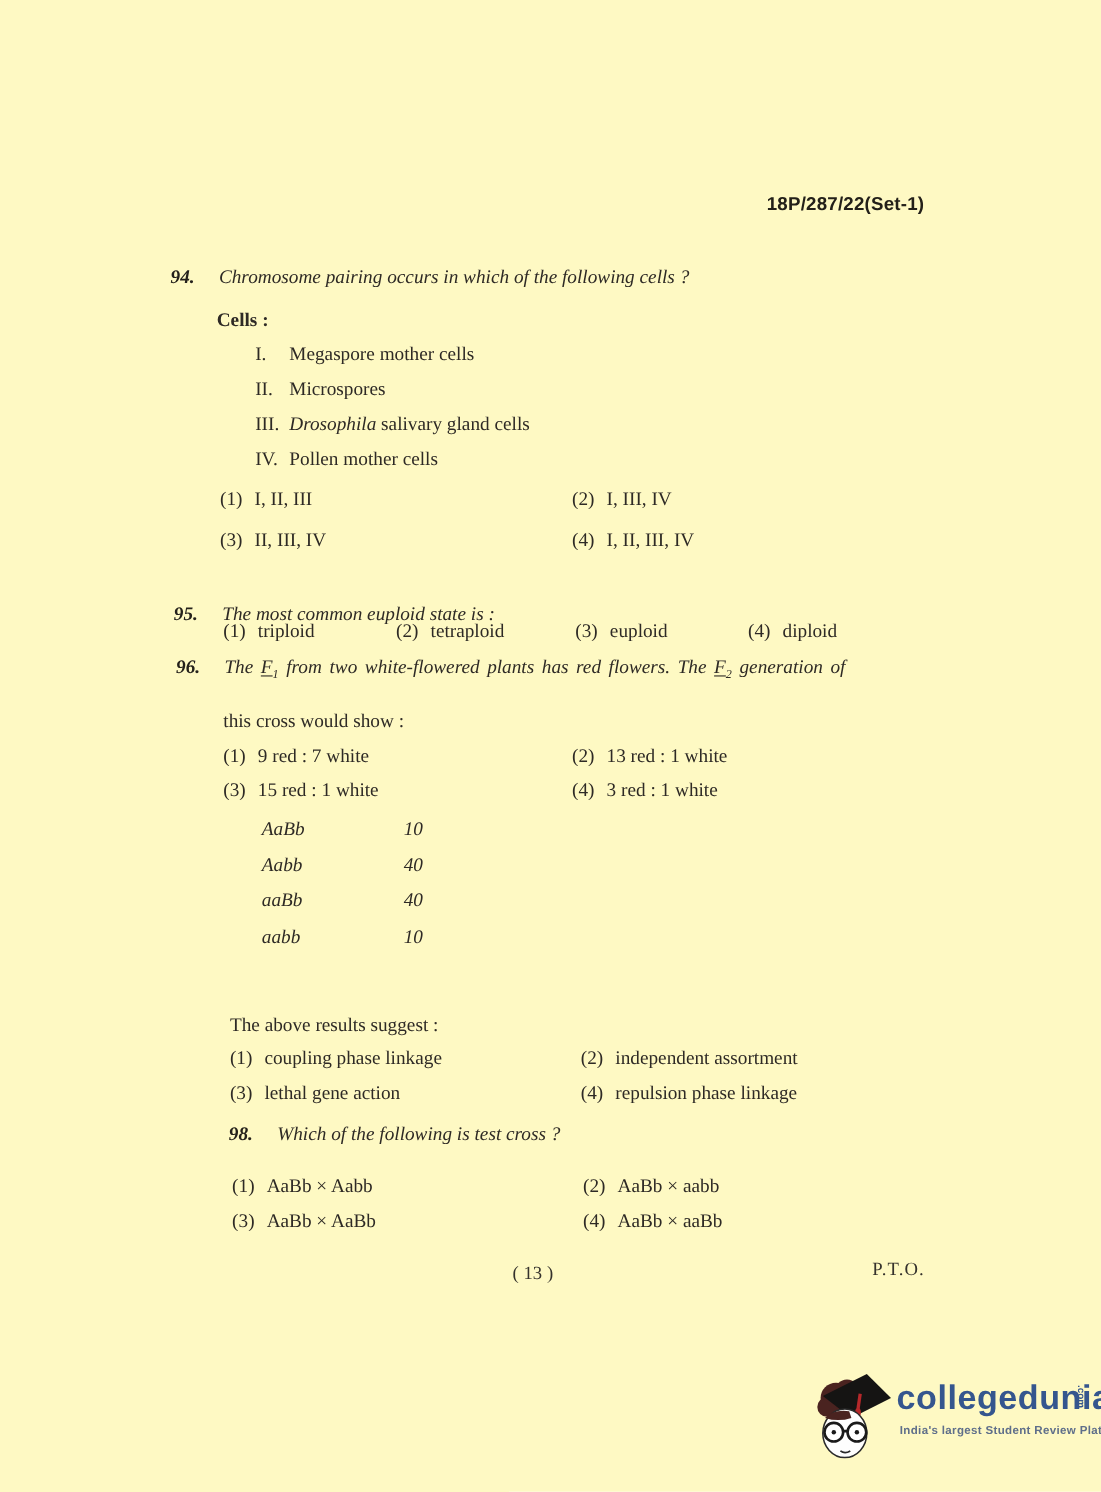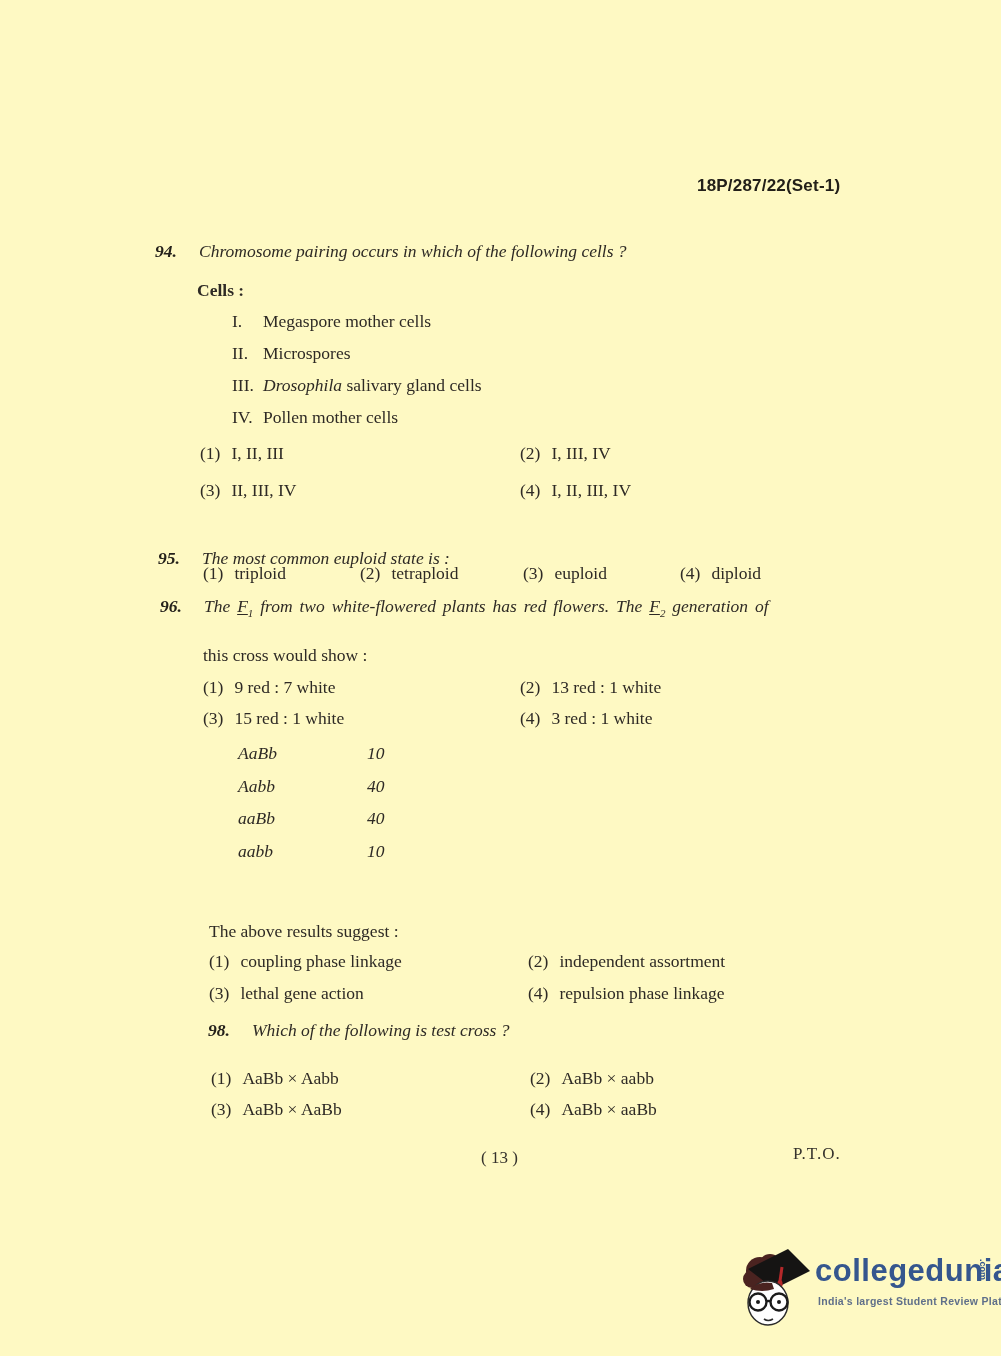--- a/index.html
+++ b/index.html
@@ -195,21 +195,21 @@
     <span class="opt">
       <span>(3)</span>
       <span>AaBb × AaBb</span>
     </span>
     <span class="opt">
       <span>(4)</span>
       <span>AaBb × aaBb</span>
     </span>
   </div>
 
-  <div class="abs footer-text" style="top:1148px;left:481px;">( 13 )</div>
+  <div class="abs footer-text" style="top:1148px;left:466px;">( 13 )</div>
   <div class="abs footer-text" style="top:1144px;left:793px;letter-spacing:1px;">P.T.O.</div>
 
   <div class="abs" style="top:1245px;left:740px;width:255px;height:85px;">
     <svg width="72" height="85" viewBox="0 0 72 85" style="position:absolute;left:0;top:0;">
 
       <circle cx="20" cy="26" r="14" fill="#4a2320"></circle>
       <circle cx="12" cy="34" r="9" fill="#4a2320"></circle>
       <circle cx="30" cy="20" r="11" fill="#4a2320"></circle>
 
       <polygon points="8,24 48,4 70,26 34,44" fill="#151413"></polygon>

